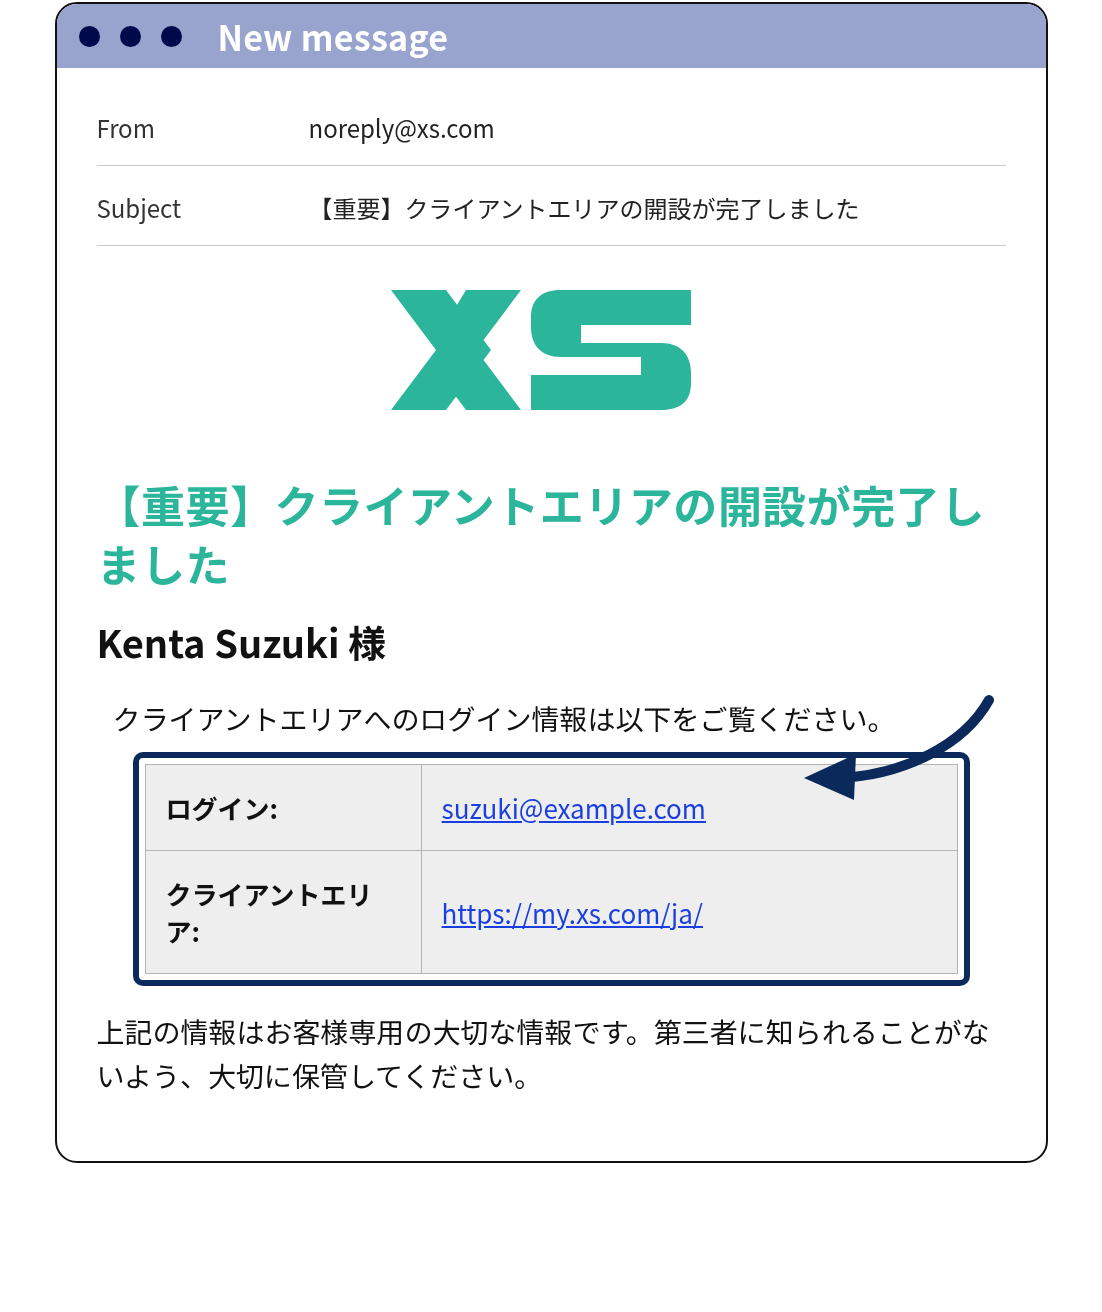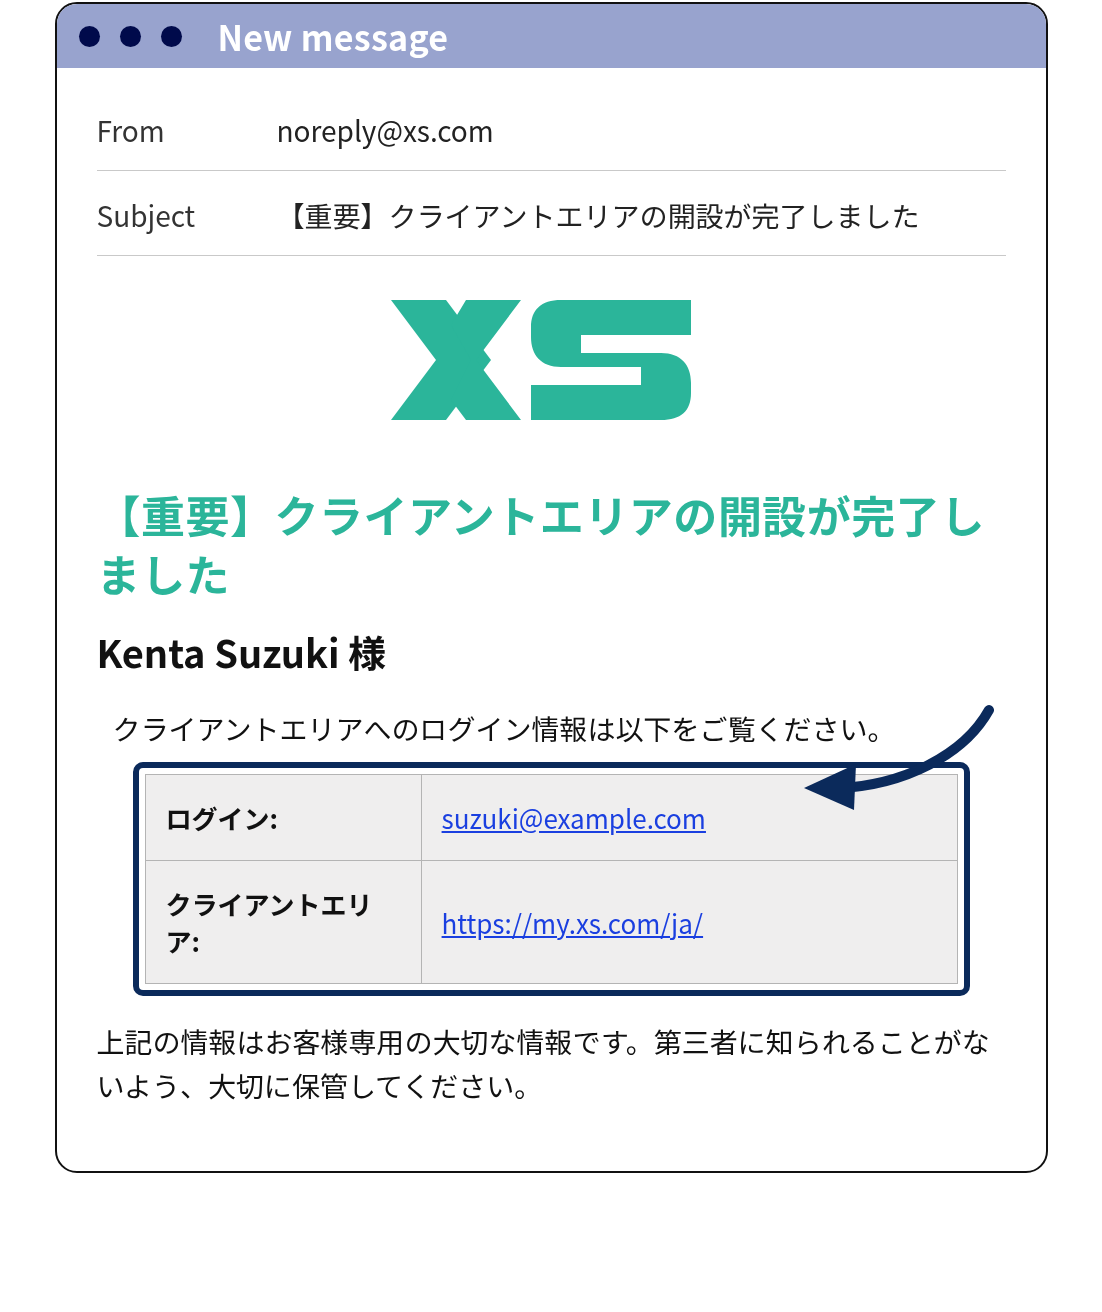--- a/index.html
+++ b/index.html
@@ -45,33 +45,34 @@
       letter-spacing: 0.3px;
     }
     .content {
       padding: 28px 40px 40px;
     }
     .header-row {
       display: flex;
       align-items: center;
       padding: 14px 0 20px;
       border-bottom: 1px solid #c9c9c9;
-      font-size: 28px;
+      font-size: 24px;
     }
     .header-row + .header-row {
       padding-top: 24px;
     }
     .header-label {
       width: 180px;
       color: #333;
       font-weight: 400;
     }
     .header-value {
       color: #222;
       font-weight: 400;
+      margin-left: 32px;
     }
     .logo-wrap {
       text-align: center;
       margin: 44px 0 30px;
     }
     .logo-svg { display: inline-block; }
     .body-heading {
       color: #2bb59a;
       font-size: 44px;
       font-weight: 700;

